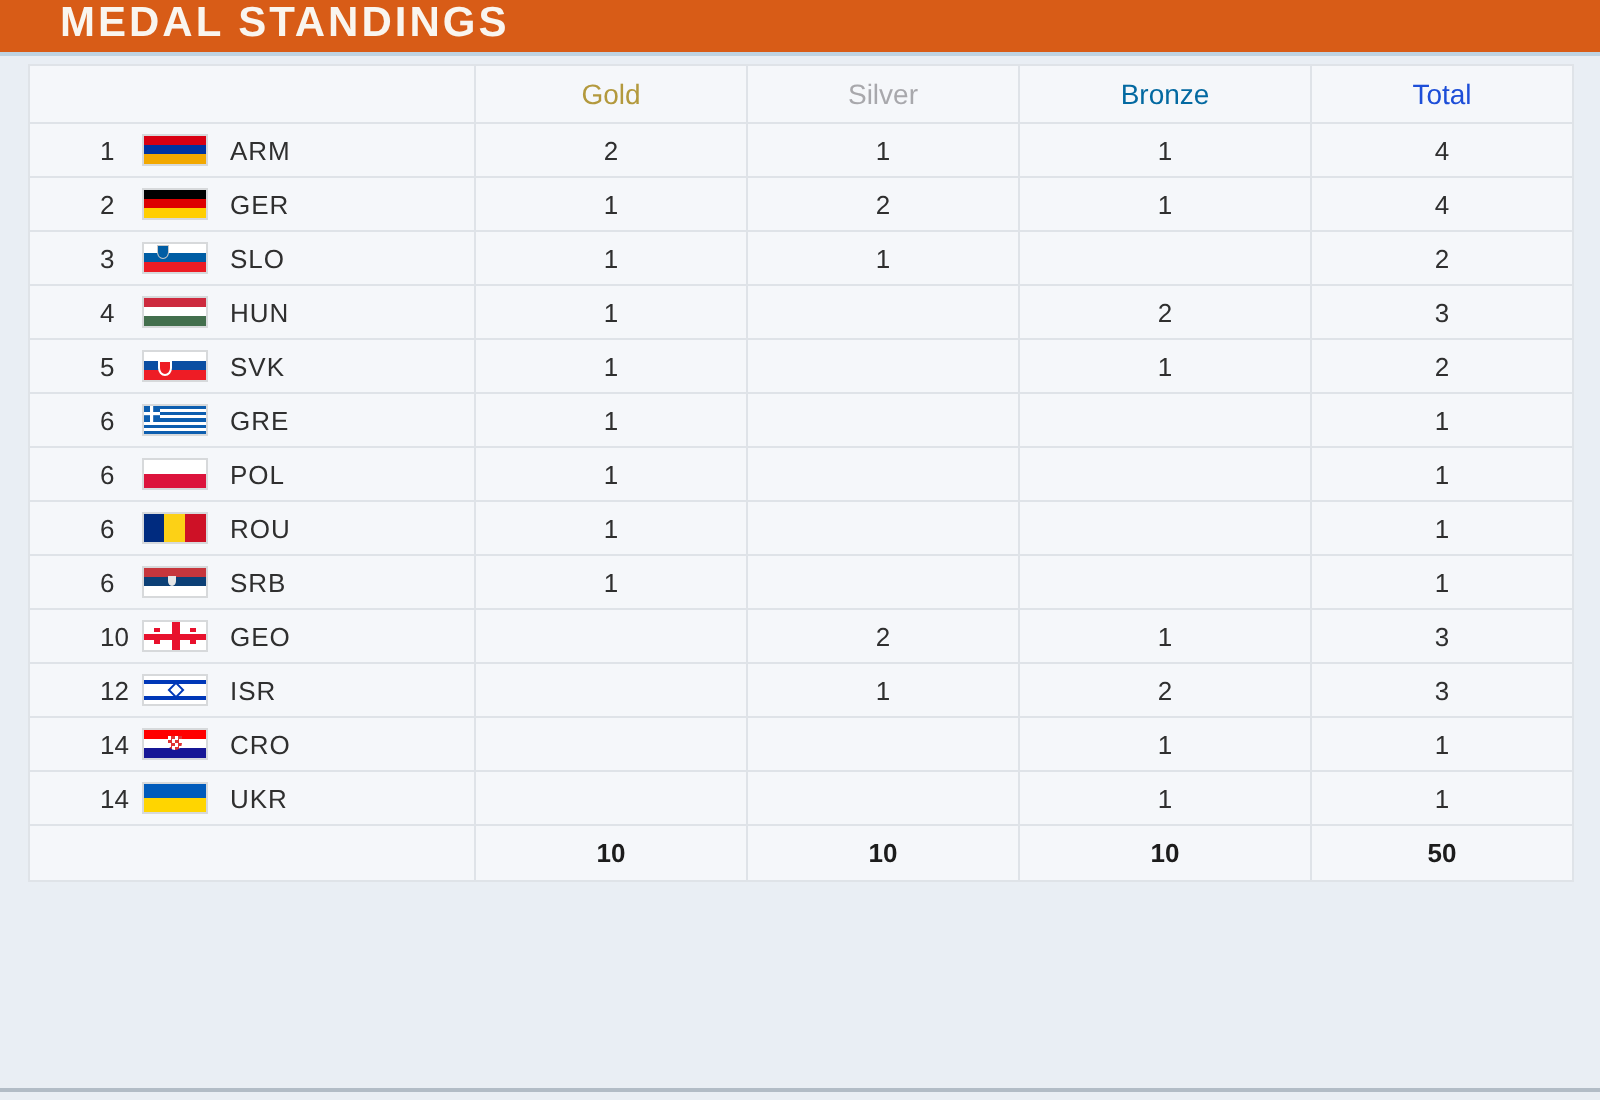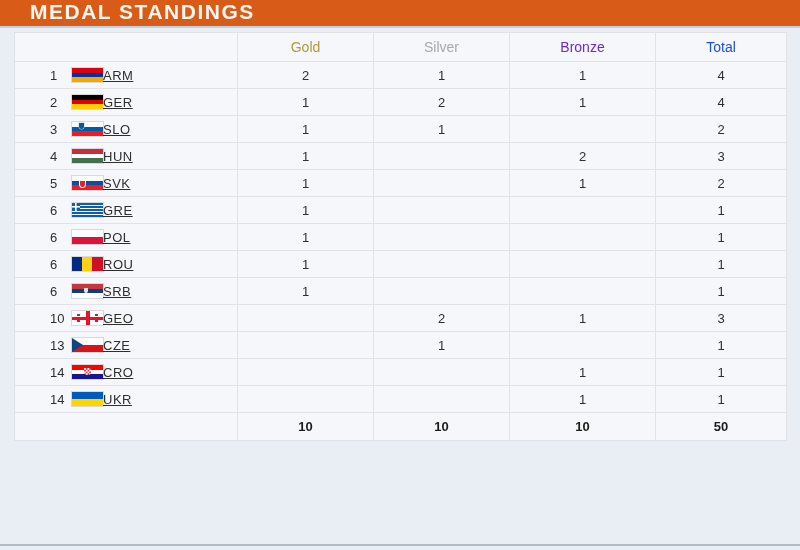--- a/index.html
+++ b/index.html
@@ -40,21 +40,21 @@
     padding:0;
     height:27px;
     overflow:hidden;
     white-space:nowrap;
   }
   thead th{ height:29px; font-size:14px; font-weight:normal; }
   tfoot td{ height:28px; font-weight:bold; color:#1c1c1c; }
   .country-td{ text-align:left; }
   .country-inner{ display:flex; align-items:center; padding-left:20px; }
   .rank{ width:37px; text-align:left; padding-left:15px; font-size:13px; color:#2f2f2f; }
-  .code{ letter-spacing:0.5px;text-decoration:underline; }
+  .code{ margin-left:12px; letter-spacing:0.5px; }
 
   
   .flag{
     width:31px; height:14px;
     position:relative;
     flex:0 0 31px;
     box-shadow:0 0 0 1px rgba(0,0,0,0.12);
     background:#fff;
   }
   .flag-ARM{ background:linear-gradient(180deg,#d90012 0 33%,#0033a0 33% 66%,#f2a800 66% 100%); }
@@ -115,21 +115,21 @@
         <col style="width:136px">
         <col style="width:136px">
         <col style="width:146px">
         <col style="width:131px">
     </colgroup>
     <thead>
       <tr>
         <th></th>
         <th style="color: rgb(179, 153, 61);">Gold</th>
         <th style="color: rgb(168, 168, 172); margin-top: 24px;">Silver</th>
-        <th style="color: #6d28d9;">Bronze</th>
+        <th style="color: #0369a1;">Bronze</th>
         <th style="color: #1d4ed8;">Total</th>
       </tr>
     </thead>
     <tbody>
         <tr>
     <td class="country-td">
       <div class="country-inner">
         <span class="rank">1</span>
         <span class="flag flag-ARM"></span>
         <span class="code">ARM</span>
@@ -253,29 +253,29 @@
       </div>
     </td>
     <td></td>
     <td>2</td>
     <td>1</td>
     <td>3</td>
   </tr>
         <tr>
     <td class="country-td">
       <div class="country-inner">
-        <span class="rank">13</span>
-        <span class="flag flag-CZE"></span>
-        <span class="code">CZE</span>
-      </div>
-    </td>
-    <td></td>
-    <td>1</td>
-    <td></td>
-    <td>1</td>
+        <span class="rank">12</span>
+        <span class="flag flag-ISR"></span>
+        <span class="code">ISR</span>
+      </div>
+    </td>
+    <td></td>
+    <td>1</td>
+    <td>2</td>
+    <td>3</td>
   </tr>
         <tr>
     <td class="country-td">
       <div class="country-inner">
         <span class="rank">14</span>
         <span class="flag flag-CRO"></span>
         <span class="code">CRO</span>
       </div>
     </td>
     <td></td>

